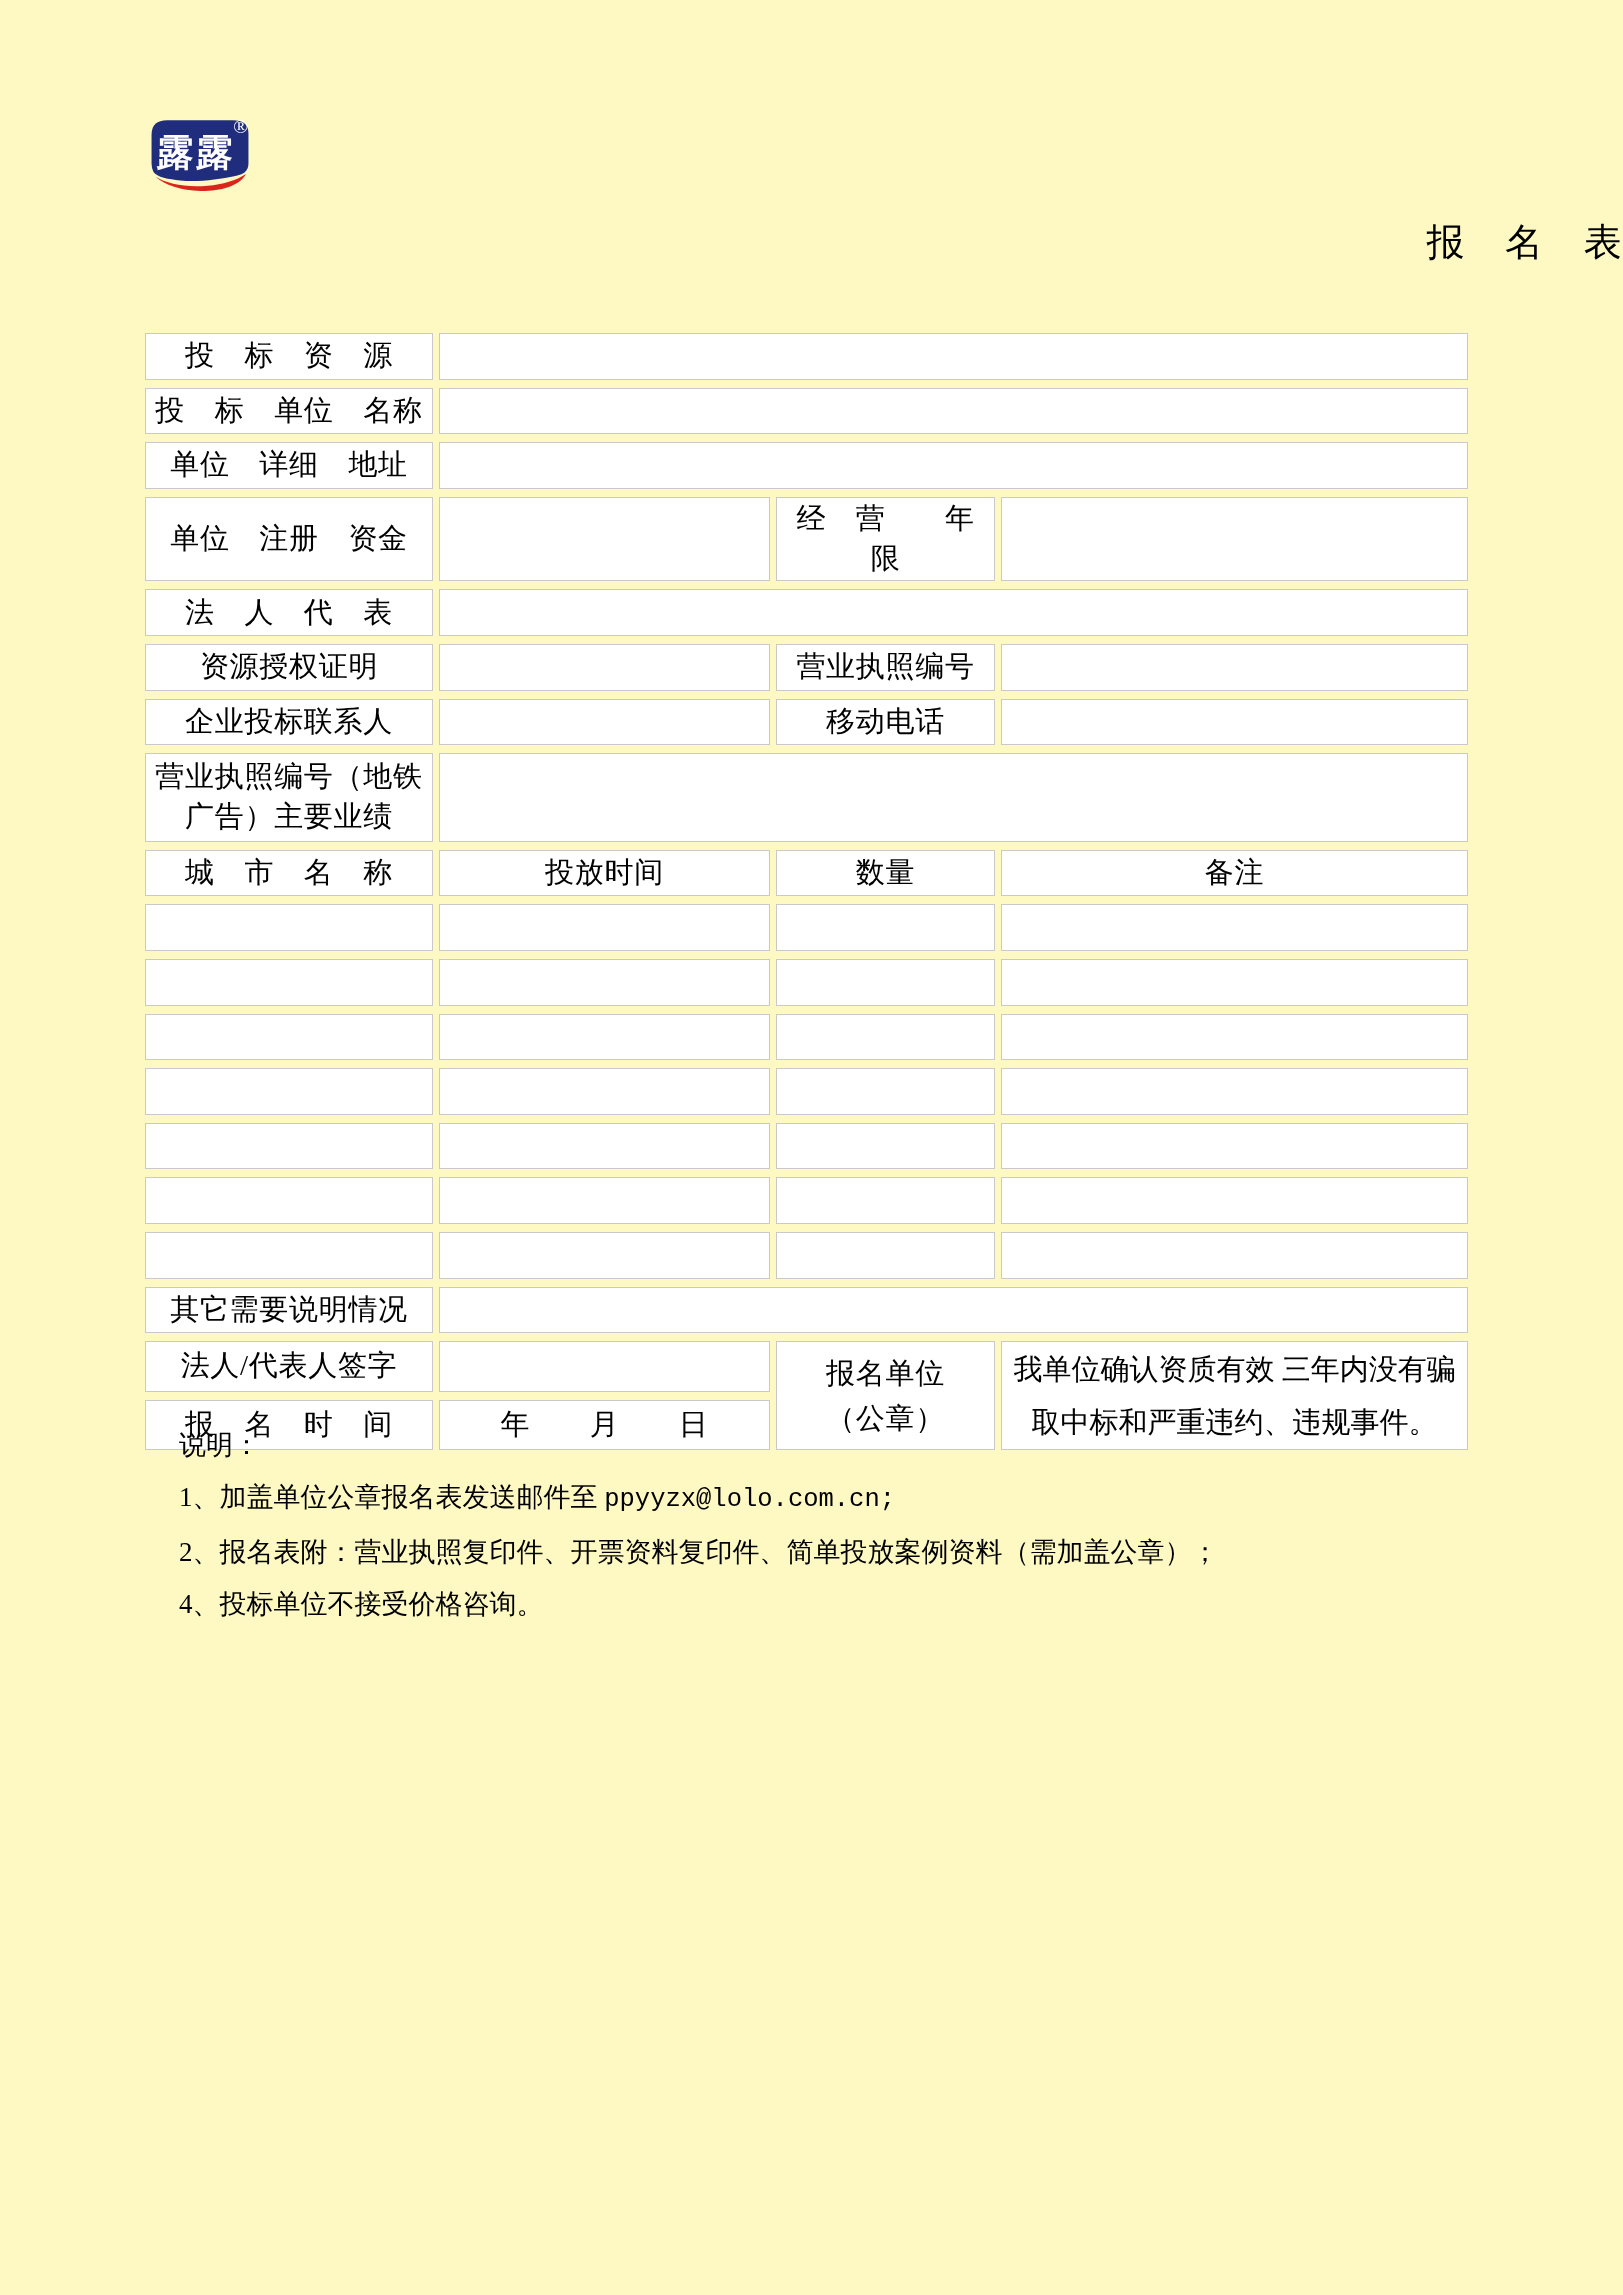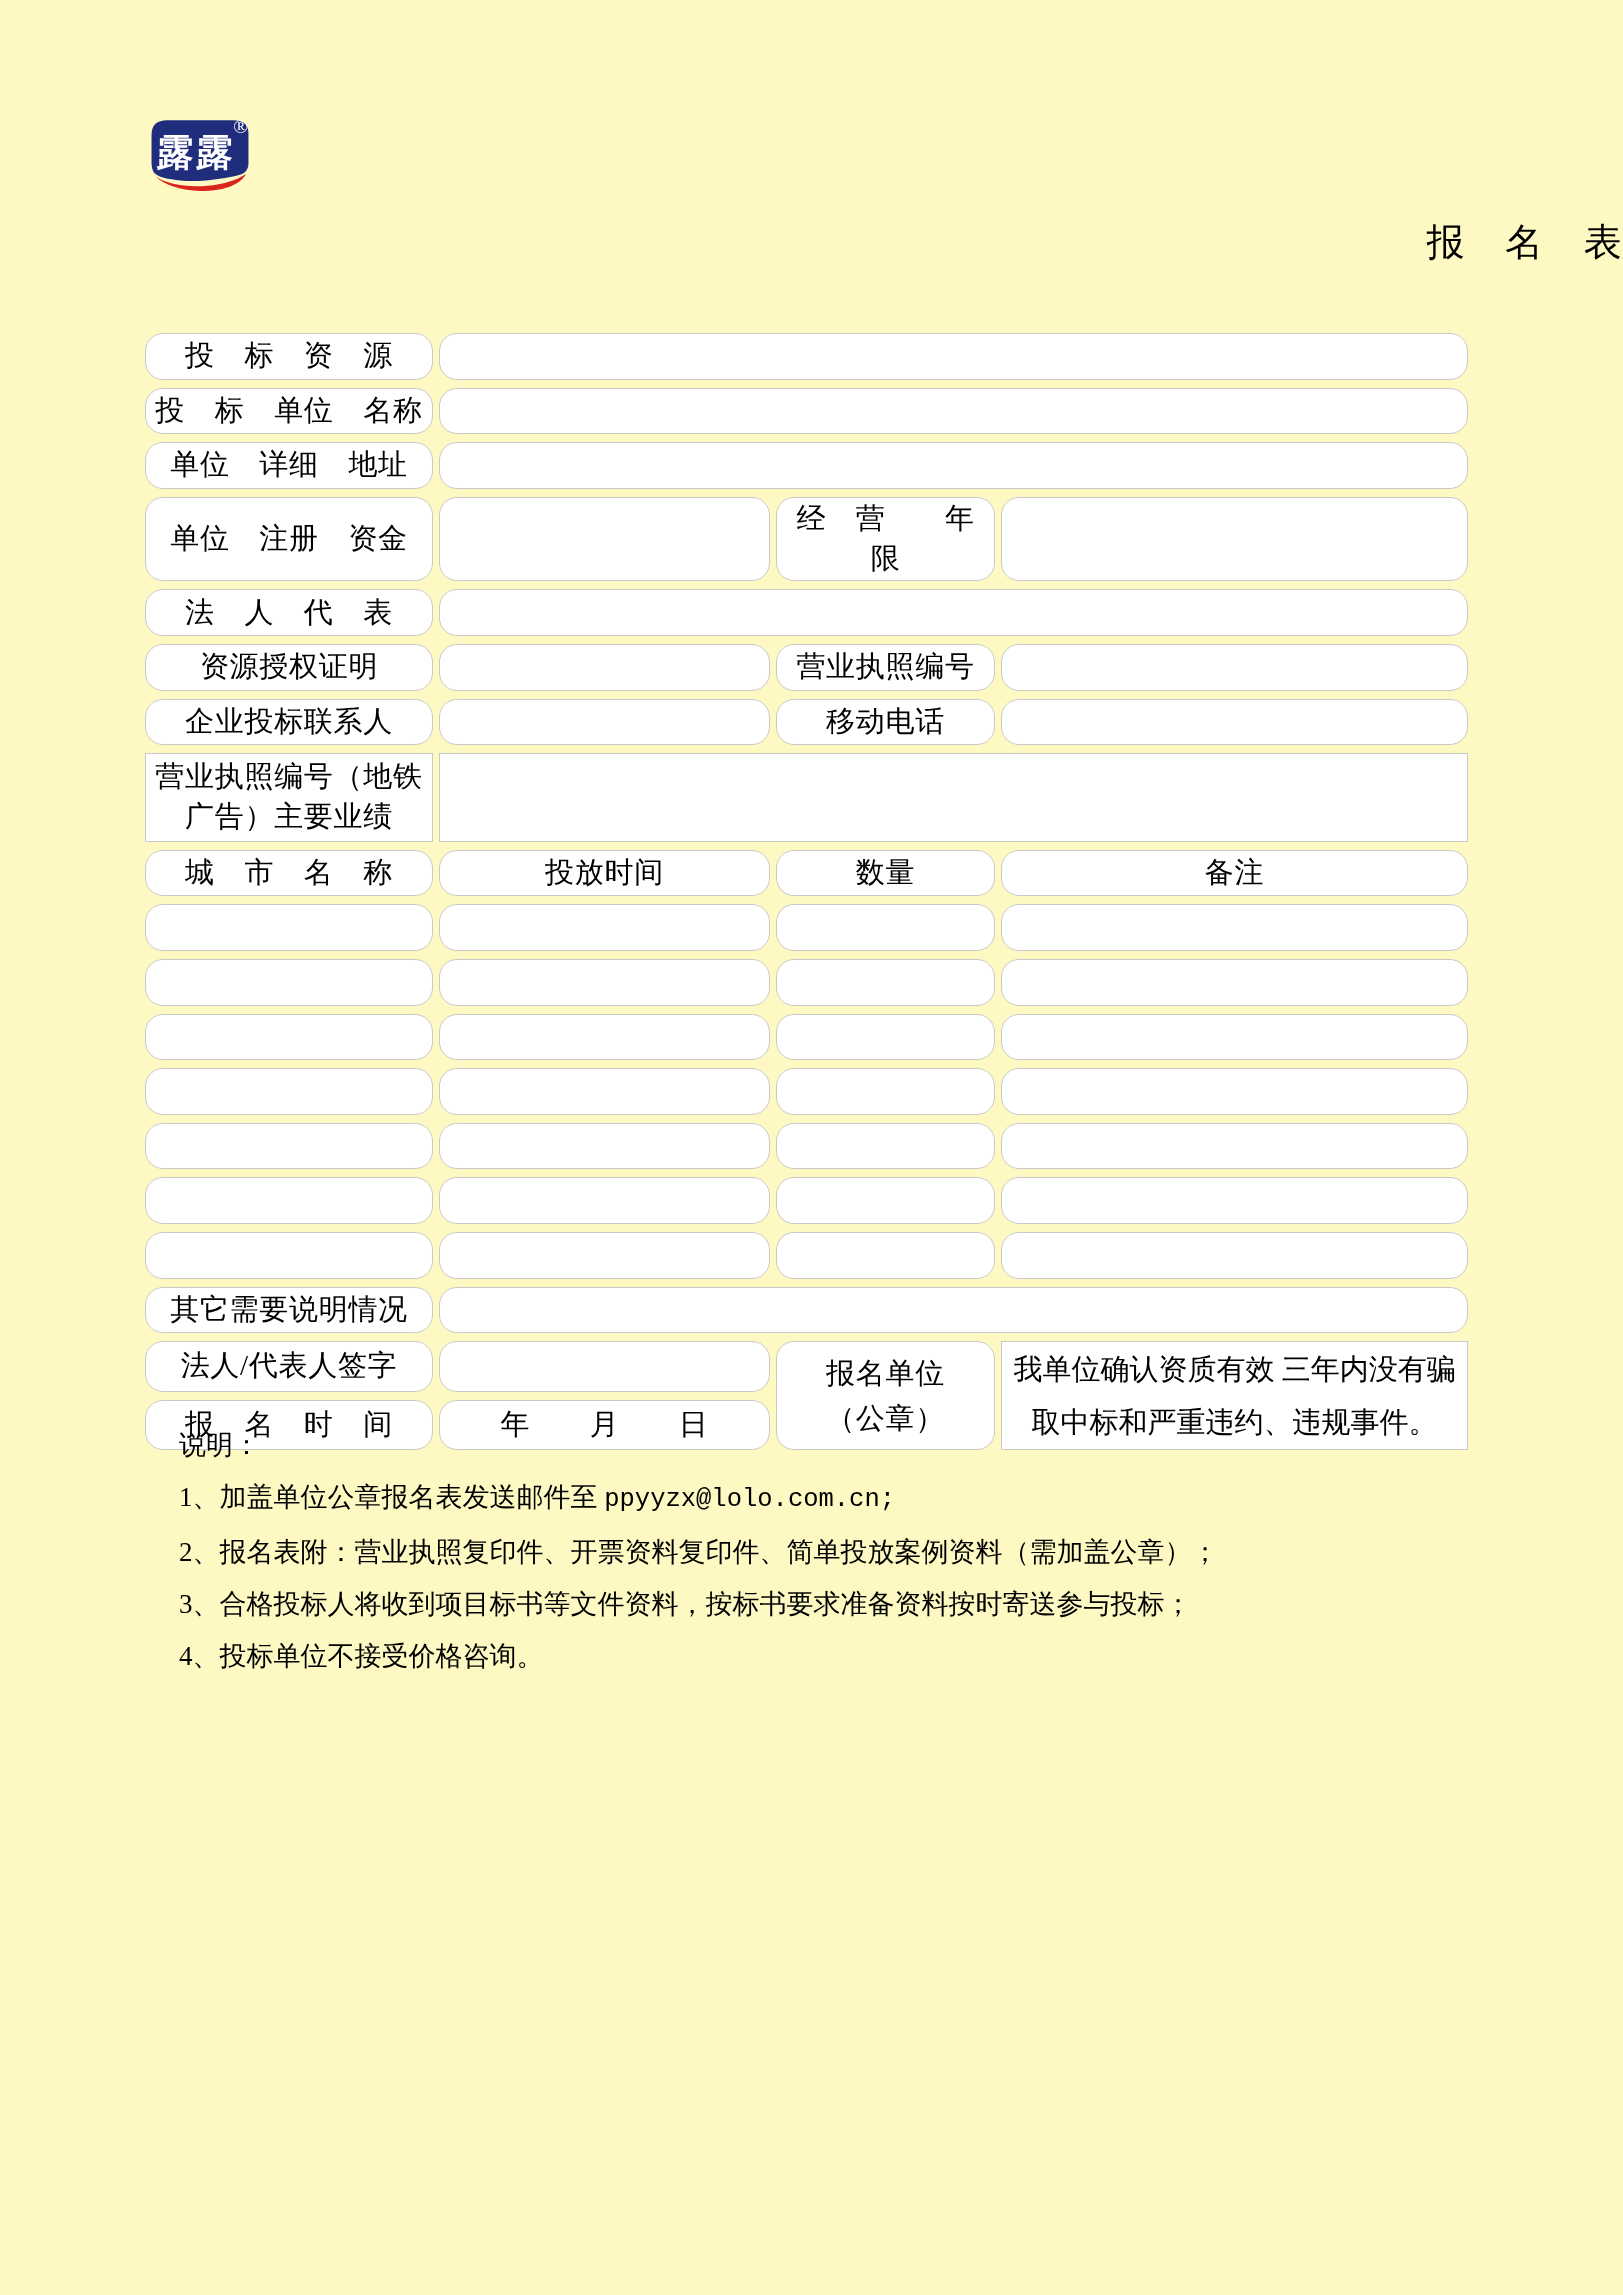--- a/index.html
+++ b/index.html
@@ -51,21 +51,21 @@
   }
   table.form td {
     border: 1.3px solid #c9c9c9;
     background: #ffffff;
     font-size: 29px;
     text-align: center;
     vertical-align: middle;
     padding: 1.3px 6.5px;
     overflow: hidden;
   }
-  td.h1 { height: 42px; border-radius: 18px; }
+  td.h1 { height: 42px; }
   td.h2 { height: 84px; }
   td.label { letter-spacing: 0.7px; }
   td.confirm-cell {
     font-size: 21.6px;
     line-height: 1.8;
     text-align: left;
     padding: 3.9px 11.8px;
   }
   td.seal-cell { line-height: 1.55; margin-left: 7px; }
 
@@ -232,18 +232,17 @@
       <td class="h1 label">报　名　时　间</td>
       <td class="h1 label">年　　月　　日</td>
     </tr>
   </tbody>
     </table>
 
   <div class="notes">
     <div class="line">说明：</div>
     <div class="line"><span>1、</span><span>加盖单位公章报名表发送邮件至 </span><span class="email">ppyyzx@lolo.com.cn</span><span class="email">;</span></div>
     <div class="line"><span>2、</span><span>报名表附：营业执照复印件、开票资料复印件、简单投放案例资料（需加盖公章）；</span></div>
-    <div class="line"><span>3、</span><span>合格投标人将收到项目标书等文件资料，按标书要求准备资料按时寄送参与投标；</span></div>
     <div class="line"><span>4、</span><span>投标单位不接受价格咨询。</span></div>
   </div>
 
 </div>
 
 
 </body></html>

